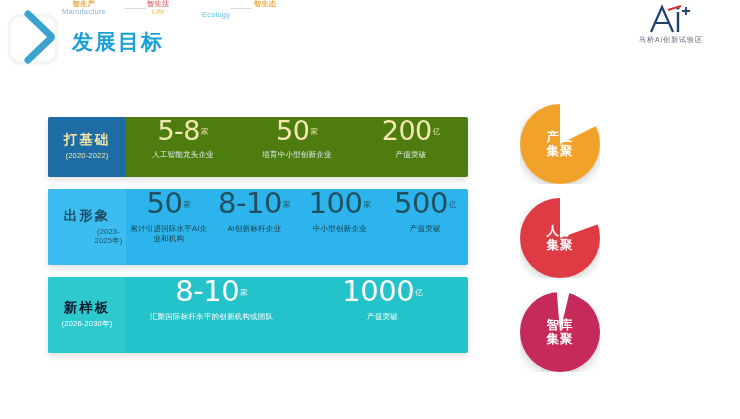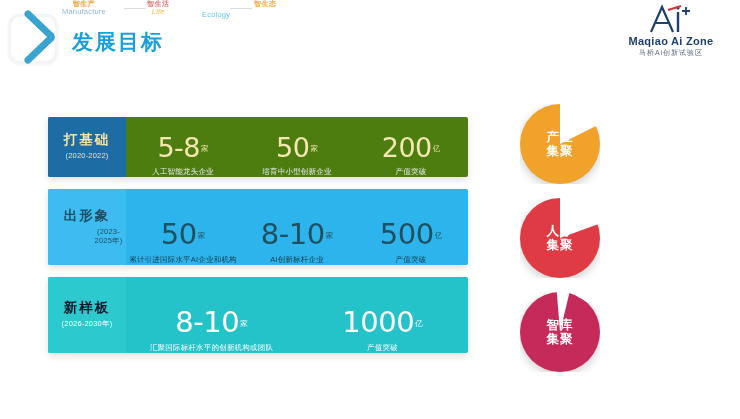--- a/index.html
+++ b/index.html
@@ -71,21 +71,21 @@
   .r3 .rlabel{background:#2cc9cf;}
   .rlabel .ph{font-size:13.5px;font-weight:700;letter-spacing:2px;line-height:1.1;}
   .rlabel .pd{font-size:7.5px;line-height:1.25;margin-top:3px;letter-spacing:.2px;}
   .r1 .rlabel .ph{color:#f3e3a8;}
   .r1 .rlabel .pd{color:#f3e3a8;}
   .r2 .rlabel .ph{color:#1c4f63;}
   .r2 .rlabel .pd{color:#1c4f63;padding-left:43px;}
   .r3 .rlabel .ph{color:#0f172a;}
   .r3 .rlabel .pd{color:#ffffff;}
 
-  .rmetrics{flex:1;display:flex;align-items:flex-end;}
+  .rmetrics{flex:1;display:flex;align-items:flex-start;}
   .metric{flex:1;text-align:center;padding:0 2px;}
   .mnum{line-height:1;white-space:nowrap;}
   .mnum .v{font-size:27px;font-weight:400;letter-spacing:-.5px;
            font-family:"DejaVu Sans","Liberation Sans",sans-serif;}
   .mnum .u{font-size:7.5px;vertical-align:super;margin-left:1px;}
   .mcap{font-size:7.5px;margin-top:6px;line-height:1.3;letter-spacing:.2px;}
   .r1 .mnum .v,.r1 .mnum .u{color:#f4e7b0;}
   .r1 .mcap{color:#e7edf3;}
   .r2 .mnum .v,.r2 .mnum .u{color:#20505f;}
   .r2 .mcap{color:#15414f;}
@@ -149,21 +149,20 @@
     <div class="lg">
       <svg width="52" height="30" viewBox="0 0 52 30">
         <path d="M6 28 L17 3 L28 28" fill="none" stroke="#1f3f6e" stroke-width="2.2"></path>
         <path d="M11 19 L23 19" fill="none" stroke="#1f3f6e" stroke-width="2"></path>
         <path d="M33 28 L33 8" fill="none" stroke="#1f3f6e" stroke-width="2.4"></path>
         <circle cx="33" cy="4" r="1.6" fill="#1f3f6e"></circle>
         <path d="M23 6 L36 2" fill="none" stroke="#d6313c" stroke-width="2.2"></path>
         <path d="M41 3 L41 11 M37 7 L45 7" fill="none" stroke="#1f3f6e" stroke-width="1.8"></path>
       </svg>
     </div>
-    <div class="bn">Maqiao Ai Zone</div>
     <div class="bc">马桥Ai创新试验区</div>
   </div>
 
   <div class="rows">
 
     <div class="row r1">
       <div class="rlabel">
         <div class="ph">打基础</div>
         <div class="pd">(2020-2022)</div>
       </div>
@@ -199,20 +198,26 @@
           <div class="mnum">
             <span class="v">50</span><span class="u">家</span>
           </div>
           <div class="mcap">累计引进国际水平AI企业和机构</div>
         </div>
         <div class="metric">
           <div class="mnum">
             <span class="v">8-10</span><span class="u">家</span>
           </div>
           <div class="mcap">AI创新标杆企业</div>
+        </div>
+        <div class="metric">
+          <div class="mnum">
+            <span class="v">100</span><span class="u">家</span>
+          </div>
+          <div class="mcap">中小型创新企业</div>
         </div>
         <div class="metric">
           <div class="mnum">
             <span class="v">500</span><span class="u">亿</span>
           </div>
           <div class="mcap">产值突破</div>
         </div>
       </div>
     </div>
 

